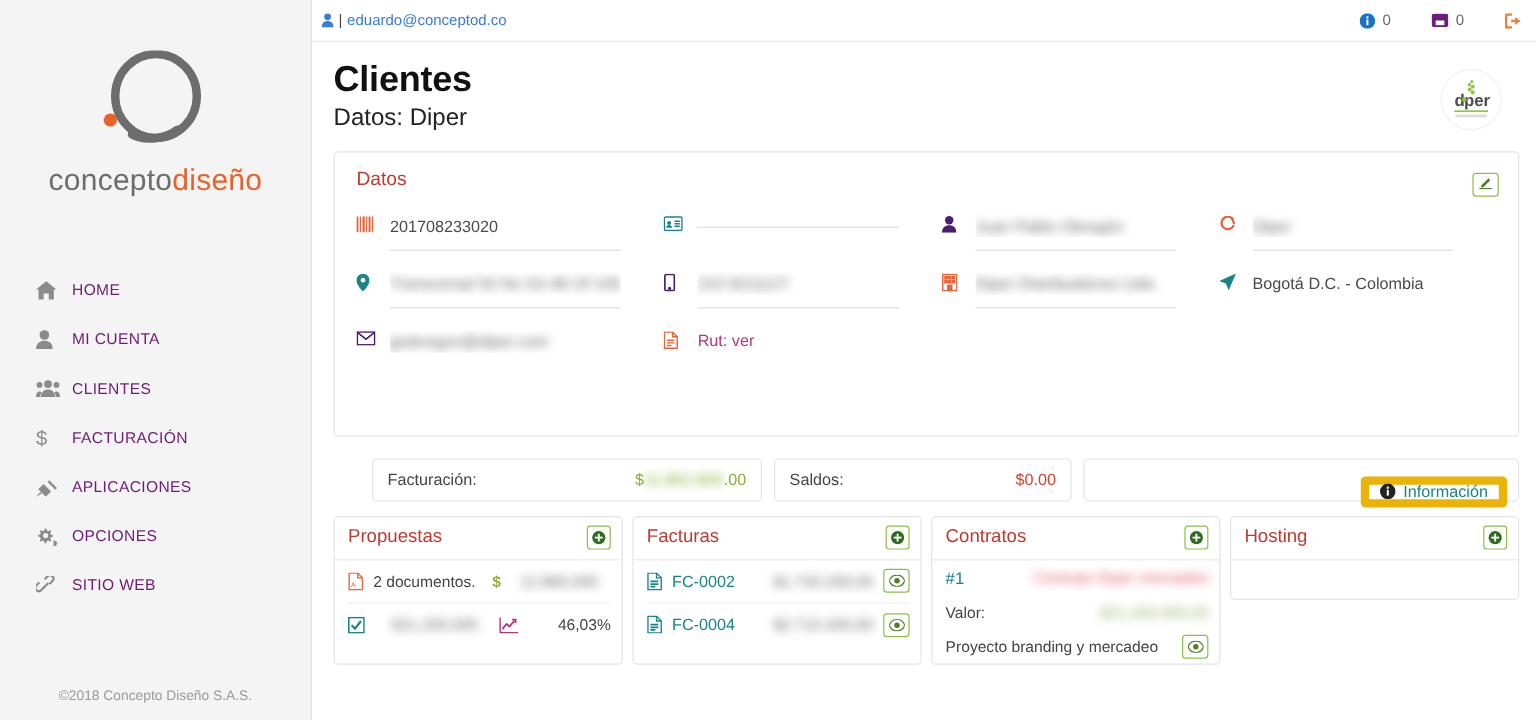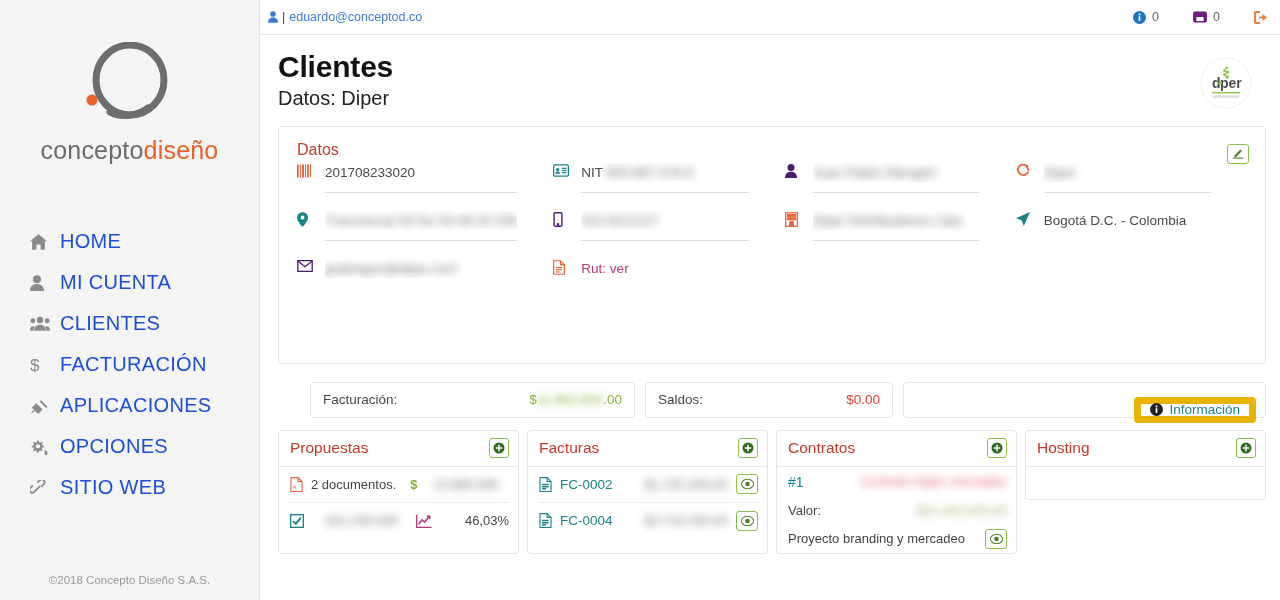--- a/index.html
+++ b/index.html
@@ -41,22 +41,22 @@
     cursor: pointer;
     text-decoration: none;
   }
   .nav-icon {
     width: 30px; flex: 0 0 30px;
     display: flex; align-items: center; justify-content: flex-start;
     color: #8b8b8b;
   }
   .nav-icon svg { display: block; }
   .nav-label {
-    font-size: 20px;
-    color: #1d4ed8;
+    font-size: 13px;
+    color: #701a75;
     letter-spacing: .3px;
     font-weight: 400;
   }
   .copyright {
     position: absolute;
     left: 0; right: 0; bottom: 14px;
     text-align: center;
     font-size: 11.5px;
     color: #9a9a9a;
   }
@@ -104,21 +104,21 @@
     border-radius: 4px;
     background: #fff;
   }
   .datos-card {
     margin: 16px 14px 0 18px;
     padding: 14px 18px 16px 18px;
     position: relative;
     min-height: 238px;
   }
   .card-title {
-    color: #c0392b; font-size: 16px; margin-bottom: 4px;
+    color: #c0392b; font-size: 16px; margin-bottom: 20px;
   }
   .edit-btn {
     position: absolute; top: 17px; right: 16px;
     width: 22px; height: 20px;
     border: 1px solid #8cbf4a; border-radius: 3px;
     background: #fff;
     display: flex; align-items: center; justify-content: center;
     cursor: pointer; color: #4e7d26;
   }
   .datos-grid {
@@ -429,24 +429,20 @@
             <svg width="16" height="13" viewBox="0 0 18 14" fill="none" stroke="currentColor" stroke-width="1.4">
                 <rect x="0.7" y="0.7" width="16.6" height="12.6" rx="1.4"></rect>
                 <circle cx="5.2" cy="6.2" r="1.9" fill="currentColor" stroke="none"></circle>
                 <path d="M2.4 10.6 c0-1.7 1.3-2.5 2.8-2.5 s2.8.8 2.8 2.5" fill="currentColor" stroke="none"></path>
                 <path d="M10.2 4.6 h5"></path>
                 <path d="M10.2 7 h5"></path>
                 <path d="M10.2 9.4 h5"></path>
               </svg>
           </span>
           <div class="field-body">
-            <div class="field-val">
-              <span>NIT</span>
-              <span class="blur">900.887.378-9</span>
-            </div>
             <div class="field-underline"></div>
           </div>
         </div>
 
         <div class="field">
           <span class="field-icon c-purple">
             <svg width="12" height="14" viewBox="0 0 13 15" fill="currentColor">
                 <circle cx="6.5" cy="3.8" r="3.8"></circle>
                 <path d="M0 15 C0 10.2 3 8.2 6.5 8.2 C10 8.2 13 10.2 13 15 Z"></path>
               </svg>

